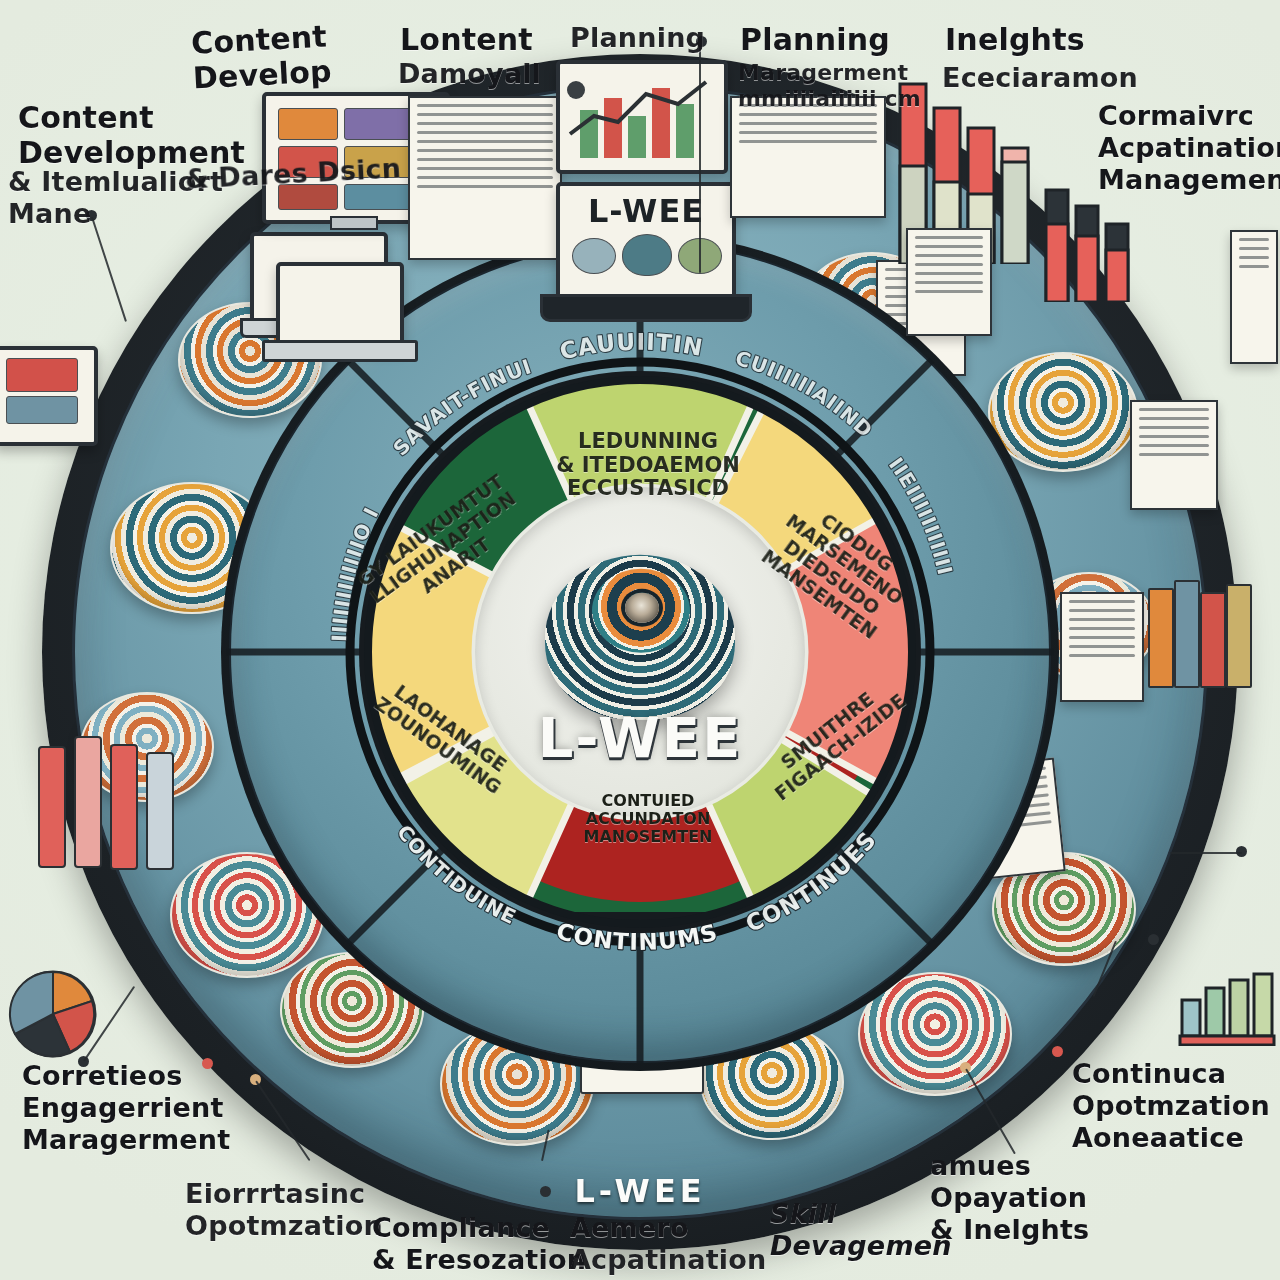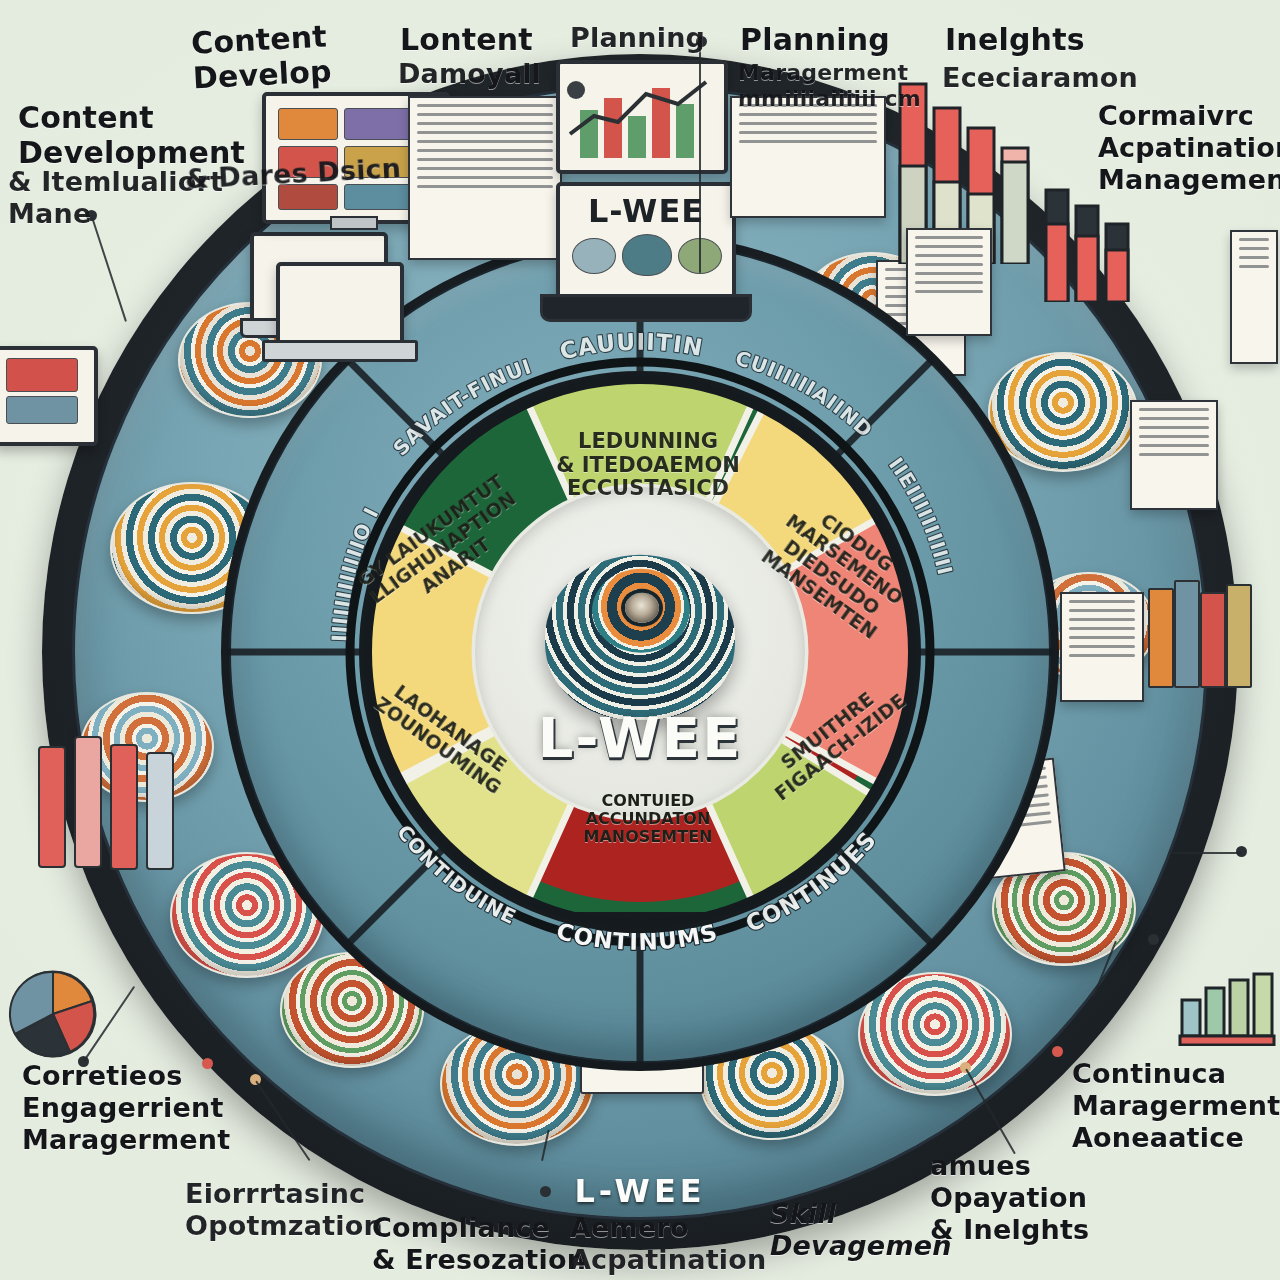--- a/index.html
+++ b/index.html
@@ -548,17 +548,17 @@
     <div class="olabel md" style="left:372px; top:1212px;">Compliance
 &amp; Eresozation</div>
     <div class="olabel md fuzz" style="left:570px; top:1212px;">Aemero
 Acpatination</div>
     <div class="olabel md" style="left:770px; top:1198px;font-style:italic;">Skill
 Devagemen</div>
     <div class="olabel md" style="left:930px; top:1150px;">amues
 Opayation
 &amp; Inelghts</div>
     <div class="olabel md" style="left:1072px;top:1058px;">Continuca
-Maragerment
+Opotmzation
 Aoneaatice</div>
   </div>
 
 </div>
 
 </body></html>

